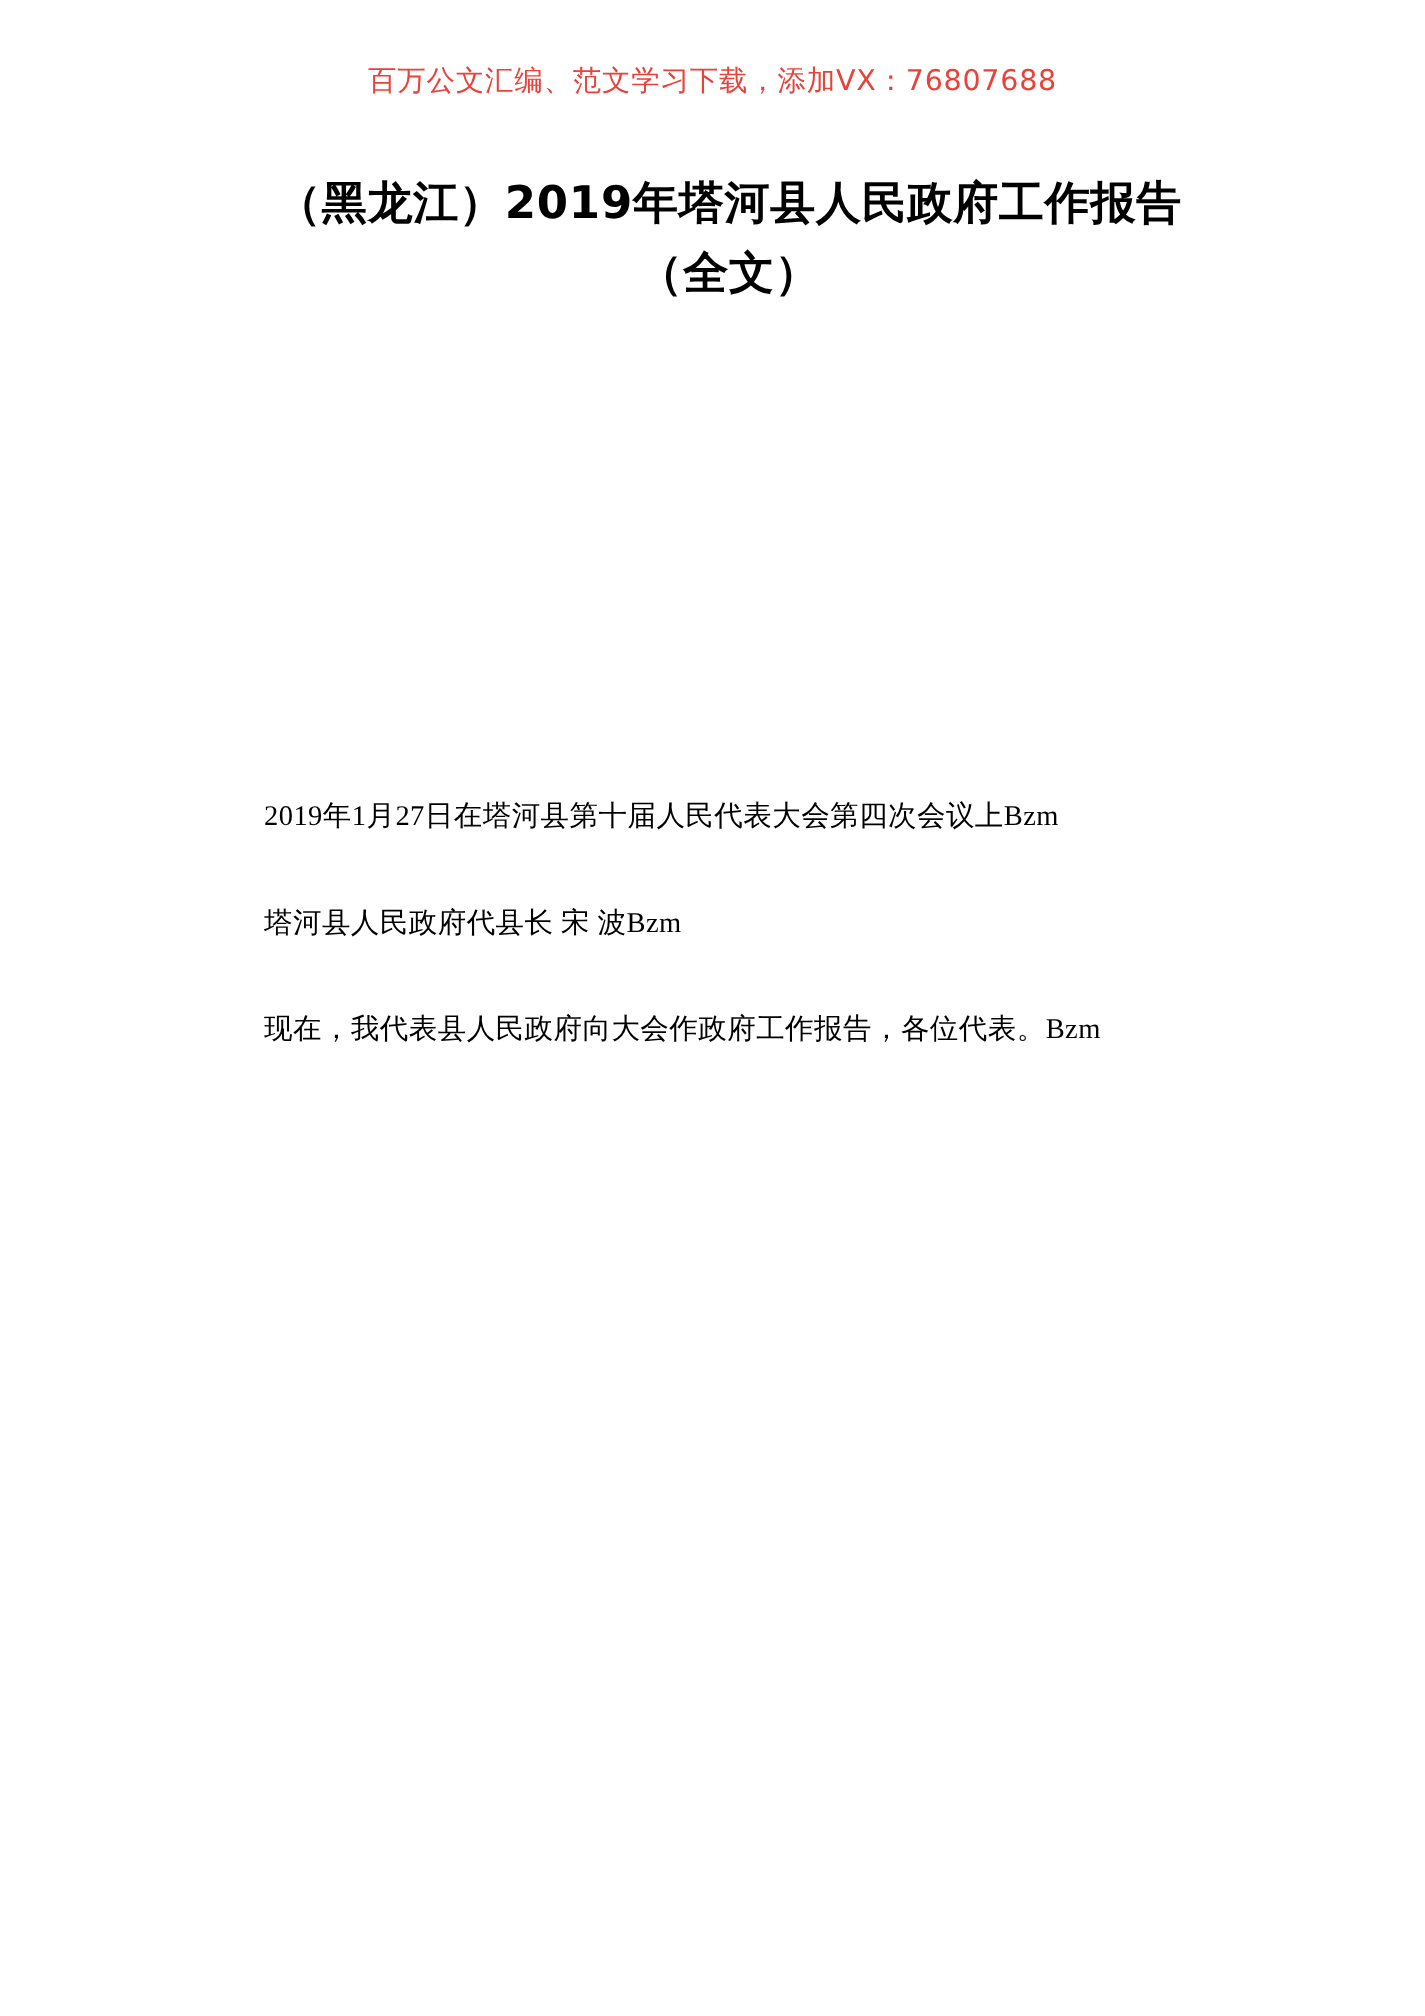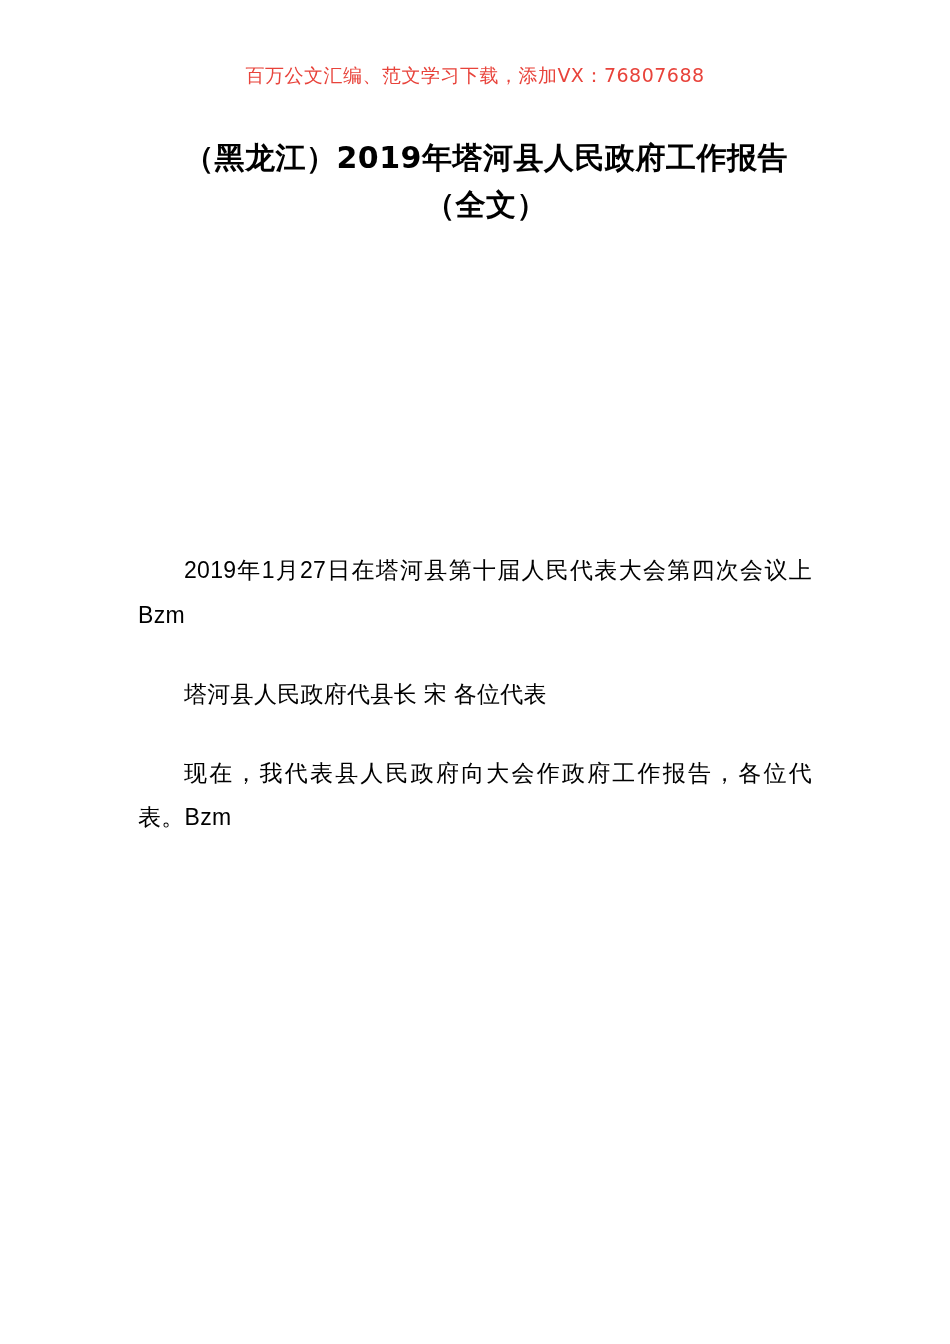--- a/index.html
+++ b/index.html
@@ -20,62 +20,62 @@
     height: 1344px;
     box-sizing: border-box;
     padding: 0 138px;
     position: relative;
   }
   .watermark {
     text-align: center;
     color: #e8433b;
     font-size: 19px;
     letter-spacing: 0.5px;
-    padding-top: 63px;
+    padding-top: 41px;
     font-family: "DejaVu Sans", sans-serif;
     white-space: nowrap;
   }
   .doc-title {
     margin-top: 46px;
     text-align: center;
     font-size: 30px;
     font-weight: bold;
     line-height: 1.55;
     letter-spacing: 0.5px;
     font-family: "DejaVu Sans", sans-serif;
     margin-left: 22px;
   }
   .spacer {
     height: 300px;
   }
   .para {
-    font-size: 23px;
+    font-size: 19px;
     line-height: 1.95;
     text-align: justify;
     margin: 0 0 34px 0;
     letter-spacing: 0.3px;
-    font-family: Liberation Sans, sans-serif;
+    font-family: Liberation Serif, serif;
   }
   .para.indent {
     text-indent: 2em;
   }
 </style>
 </head>
 <body>
 
 <div class="page">
 
   <div class="watermark">百万公文汇编、范文学习下载，添加VX：76807688</div>
 
   <h1 class="doc-title">（黑龙江）2019年塔河县人民政府工作报告（全文）</h1>
 
   <div class="spacer"></div>
 
   <p class="para indent">2019年1月27日在塔河县第十届人民代表大会第四次会议上Bzm</p>
 
-  <p class="para indent">塔河县人民政府代县长 宋 各位代表</p>
+  <p class="para indent">塔河县人民政府代县长 宋 波Bzm</p>
 
 
   <p class="para indent">现在，我代表县人民政府向大会作政府工作报告，各位代表。Bzm</p>
 
 
 
 </div>
 
 </body></html>

